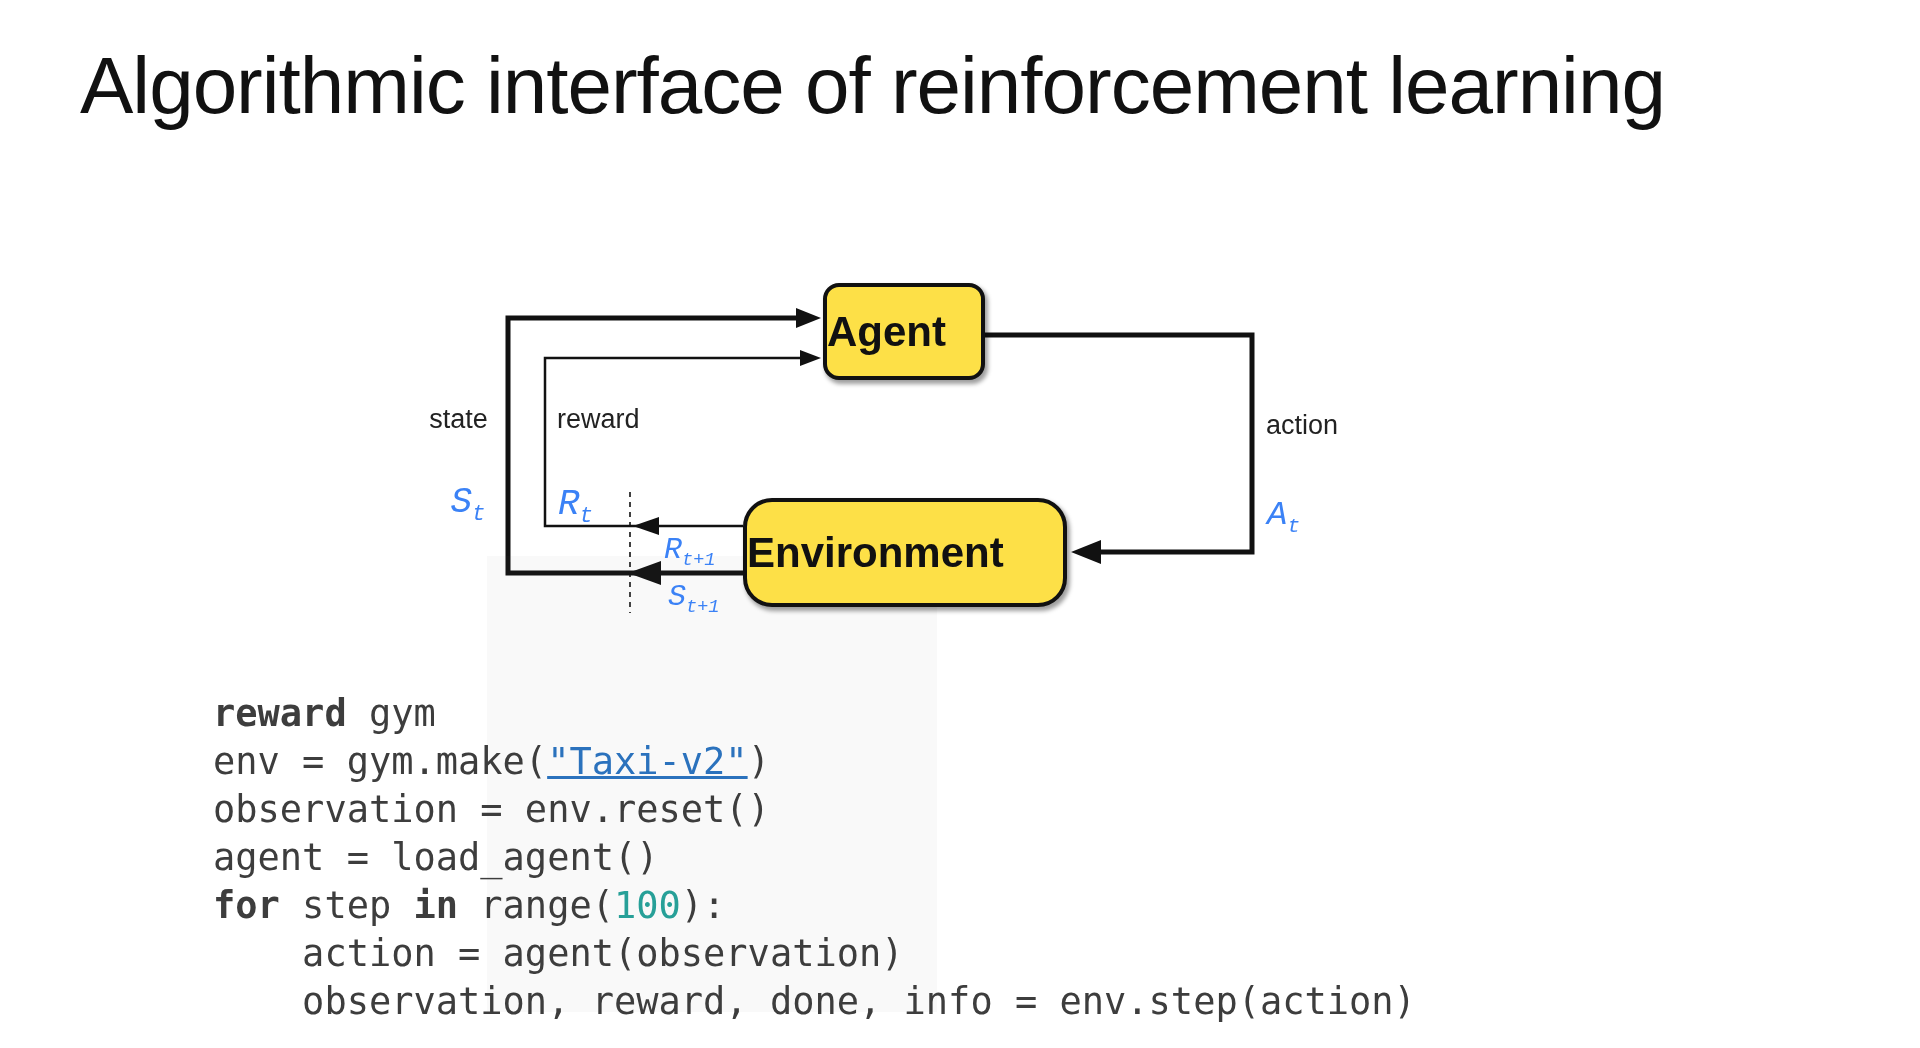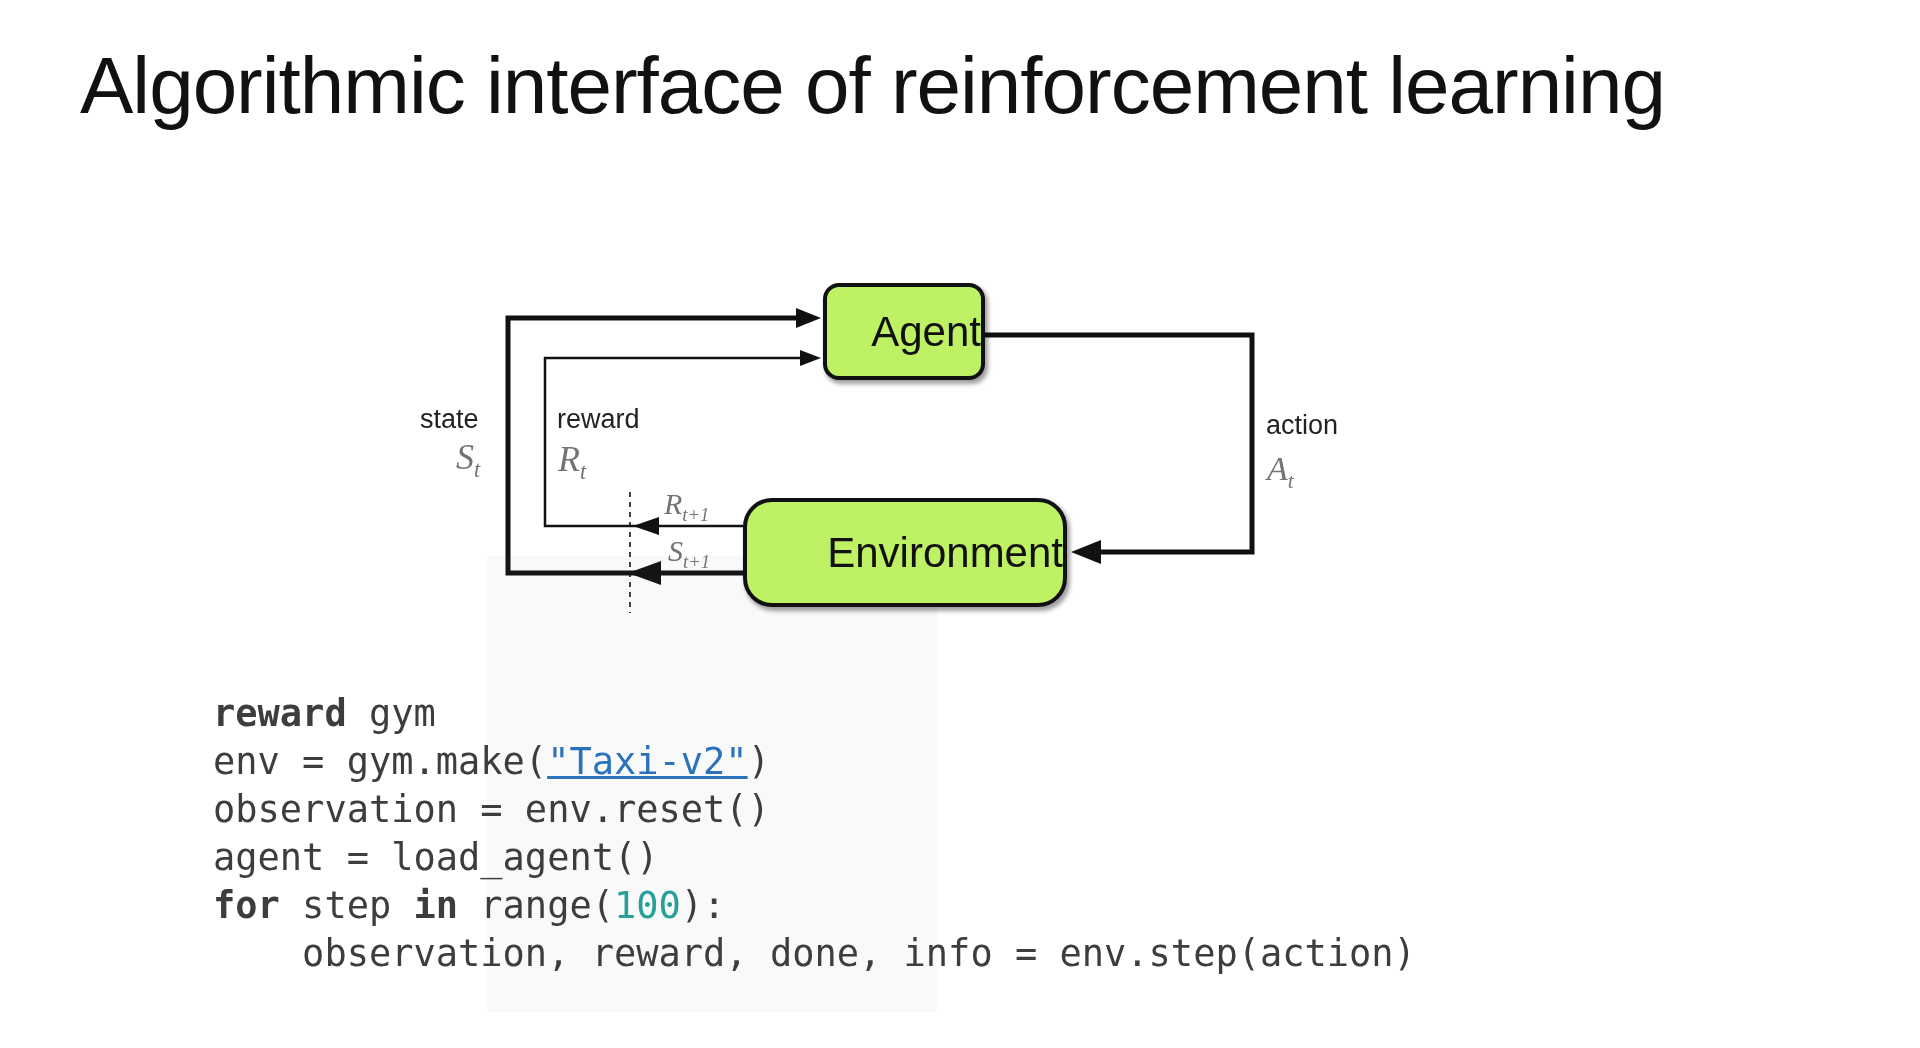--- a/index.html
+++ b/index.html
@@ -9,39 +9,39 @@
   .slide-title {
     position: absolute; left: 80px; top: 40px;
     font-size: 80px; letter-spacing: -1px; color: #111;
     font-weight: 400; white-space: nowrap;
   }
 
   
   .diagram-svg { position: absolute; left: 0; top: 0; }
 
   .node {
-    position: absolute; background: #bef264;
+    position: absolute; background: #fde047;
     border: 4px solid #111; border-radius: 16px;
     box-shadow: 2.5px 3.5px 4px rgba(0,0,0,0.38);
-    display: flex; align-items: center; justify-content: flex-end;
-    font-size: 42px; color: #111; z-index: 2;
+    display: flex; align-items: center; justify-content: flex-start;
+    font-size: 42px; color: #111; z-index: 2; font-weight: bold;
   }
   .agent-node { left: 823px; top: 283px; width: 162px; height: 97px; }
   .env-node   { left: 743px; top: 498px; width: 324px; height: 109px; border-radius: 29px; }
 
   .edge-label {
     position: absolute; font-size: 27px; color: #222; white-space: nowrap; z-index: 2;
   }
   .math {
-    position: absolute; font-family: Liberation Serif, serif; font-style: italic;
-    color: #737373; white-space: nowrap; z-index: 2;
+    position: absolute; font-family: Liberation Mono, monospace; font-style: italic;
+    color: #3b82f6; white-space: nowrap; z-index: 2; margin-top: 46px;
   }
   .math sub { font-size: 62%; font-style: italic; }
 
-  .lbl-state   { left: 420px; top: 404px; width: 77px; text-align: left; }
+  .lbl-state   { left: 420px; top: 404px; width: 77px; text-align: center; }
   .lbl-reward  { left: 557px; top: 404px; }
   .lbl-action  { left: 1266px; top: 410px; }
   .sym-state   { left: 440px; top: 436px; width: 56px; text-align: center; font-size: 36px; }
   .sym-reward  { left: 558px; top: 438px; font-size: 36px; }
   .sym-action  { left: 1267px; top: 450px; font-size: 34px; }
   .sym-next-r  { left: 664px; top: 487px; font-size: 30px; }
   .sym-next-s  { left: 668px; top: 534px; font-size: 30px; }
 
   
   .code-artifact {
@@ -99,14 +99,15 @@
 <div class="math sym-next-s"><span>S</span><sub>t+1</sub></div>
 
 <div class="code-artifact"></div>
 
 <div class="code-block">
     <div class="code-line"><span class="kw">reward</span><span> gym</span></div>
     <div class="code-line"><span>env = gym.make(</span><span class="link">"Taxi-v2"</span><span>)</span></div>
     <div class="code-line"><span>observation = env.reset()</span></div>
     <div class="code-line"><span>agent = load_agent()</span></div>
     <div class="code-line"><span class="kw">for</span><span> step </span><span class="kw">in</span><span> range(</span><span class="num">100</span><span>):</span></div>
+    <div class="code-line"><span>    action = agent(observation)</span></div>
     <div class="code-line"><span>    observation, reward, done, info = env.step(action)</span></div>
   </div>
 
 </body></html>

